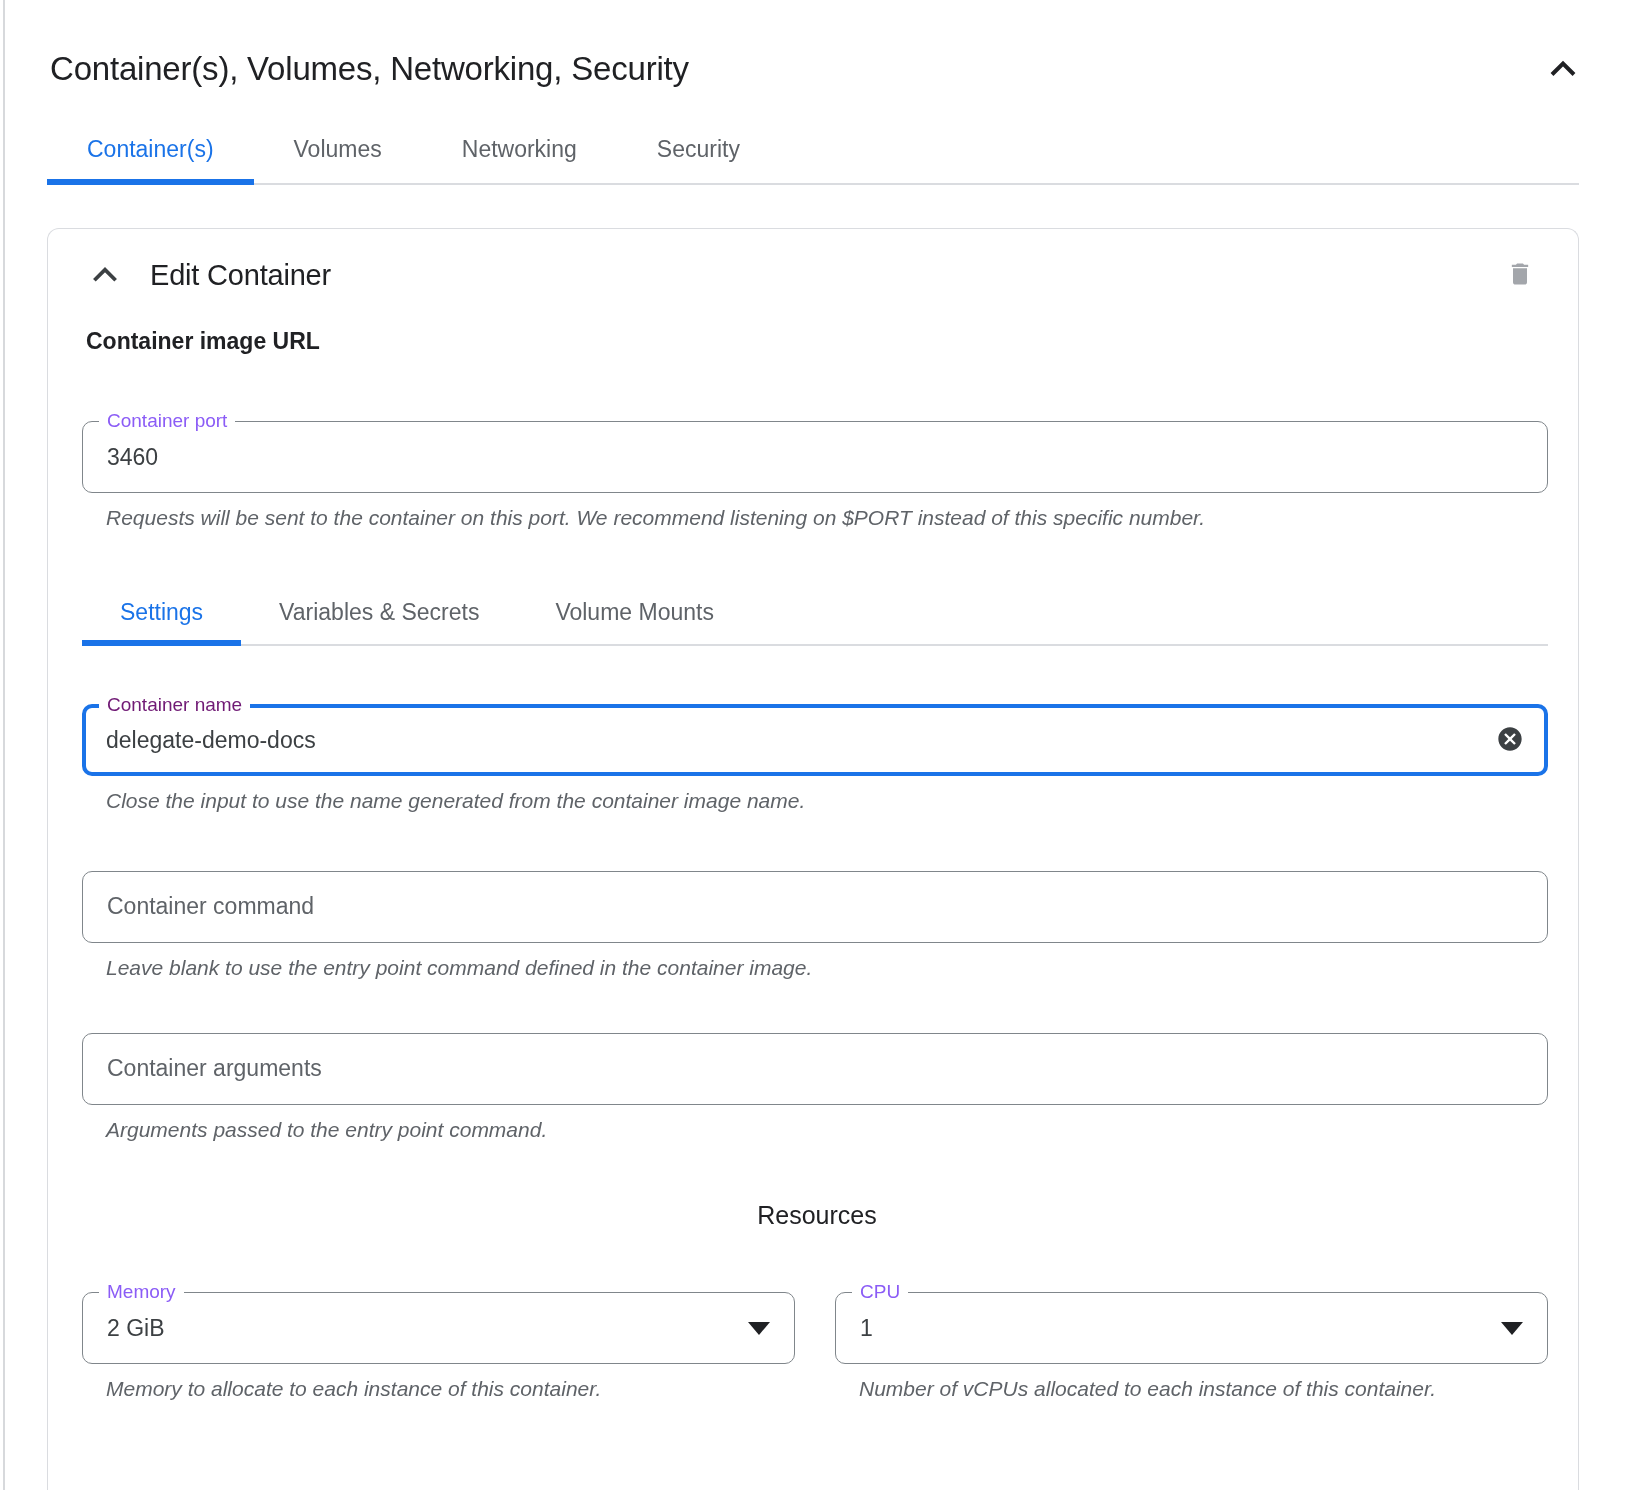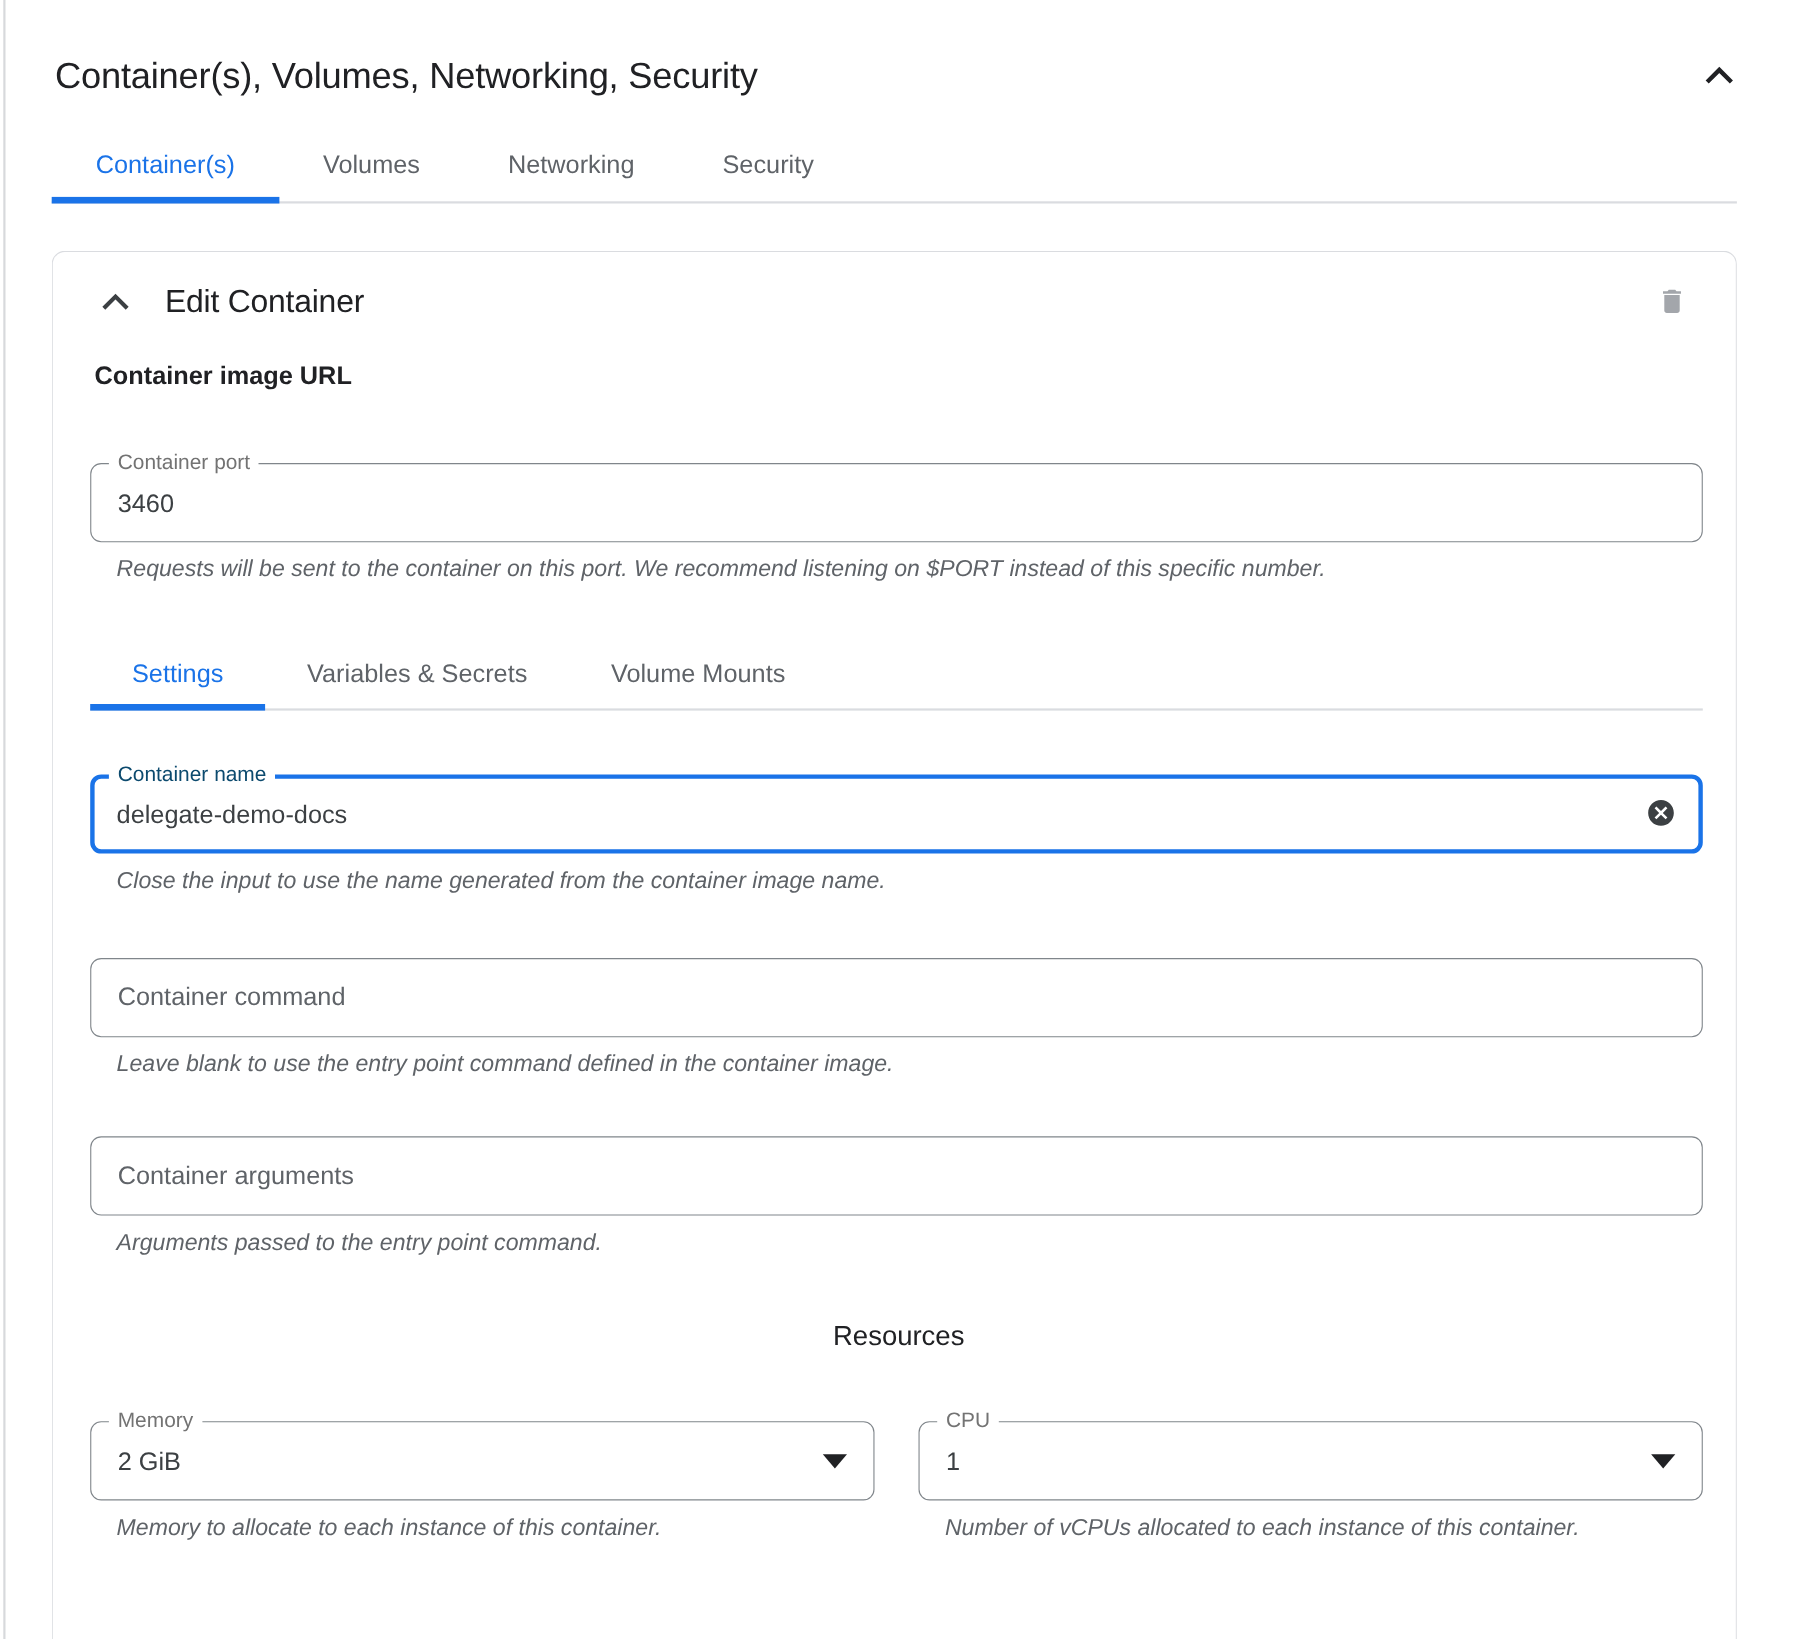--- a/index.html
+++ b/index.html
@@ -57,30 +57,30 @@
   
   .field {
     position:relative; height:72px;
     border:1px solid #80868b; border-radius:10px;
     display:flex; align-items:center; padding:0 24px;
     background:#fff;
   }
   .float-label {
     position:absolute; top:-12px; left:16px;
     background:#fff; padding:0 8px;
-    font-size:19px; color:#737373; white-space:nowrap;
+    font-size:19px; color:#8b5cf6; white-space:nowrap;
   }
   .field input {
     border:none; outline:none; background:transparent;
     font-family:inherit; font-size:23px; color:#3c4043;
     flex:1; min-width:0;
   }
   .field input::placeholder { color:#5f6368; opacity:1; }
   .field.focused { border:4px solid #1a73e8; padding:0 20px; }
-  .field.focused .float-label { color:#0c4a6e; top:-14px; left:13px; }
+  .field.focused .float-label { color:#701a75; top:-14px; left:13px; }
 
   .helper {
     font-size:21px; color:#5f6368; margin:11px 0 0 24px; line-height:1.3;font-style:italic;
   }
   .helper.narrow { max-width:580px; }
 
   .mt-port { margin-top:66px; }
   .mt-name { margin-top:58px; }
   .mt-cmd  { margin-top:32px; }
   .mt-args { margin-top:36px; }

